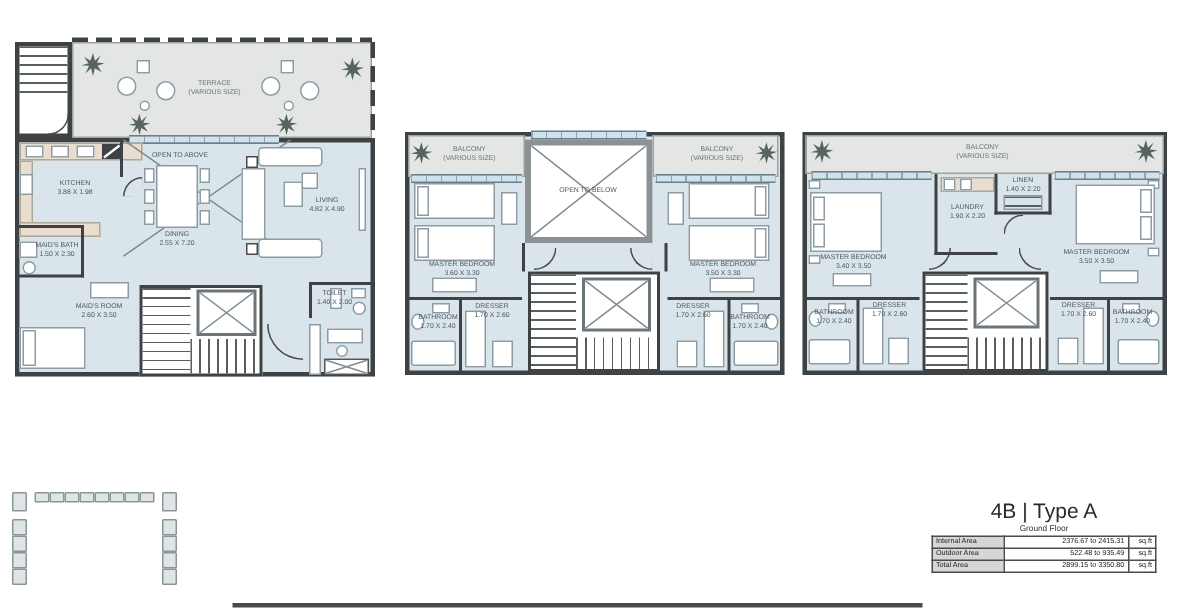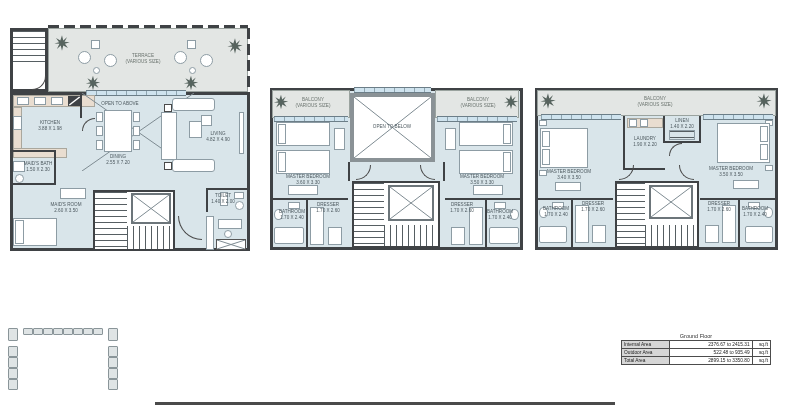--- a/index.html
+++ b/index.html
@@ -435,20 +435,21 @@
     <div class="kp" style="left:2px;top:37px;width:10px;height:11px;"></div>
     <div class="kp" style="left:2px;top:48px;width:10px;height:11px;"></div>
     <div class="kp" style="left:2px;top:59px;width:10px;height:11px;"></div>
     <div class="kp" style="left:102px;top:26px;width:10px;height:11px;"></div>
     <div class="kp" style="left:102px;top:37px;width:10px;height:11px;"></div>
     <div class="kp" style="left:102px;top:48px;width:10px;height:11px;"></div>
     <div class="kp" style="left:102px;top:59px;width:10px;height:11px;"></div>
   </div>
 
   <div id="titleblock">
+    <div id="tb-sub">4B | Type A</div>
     <div id="tb-floor">Ground Floor</div>
     <table id="tb-table">
       <tbody>
           <tr>
         <td class="lab">Internal Area</td>
         <td class="val">2376.67 to 2415.31</td>
         <td class="unit">sq.ft</td>
       </tr>
       <tr>
         <td class="lab">Outdoor Area</td>

